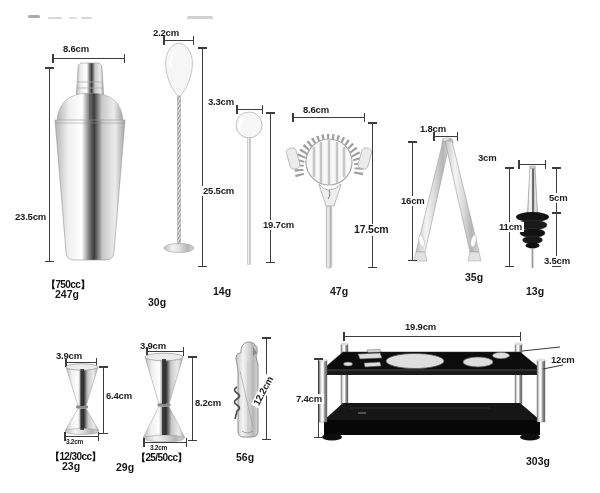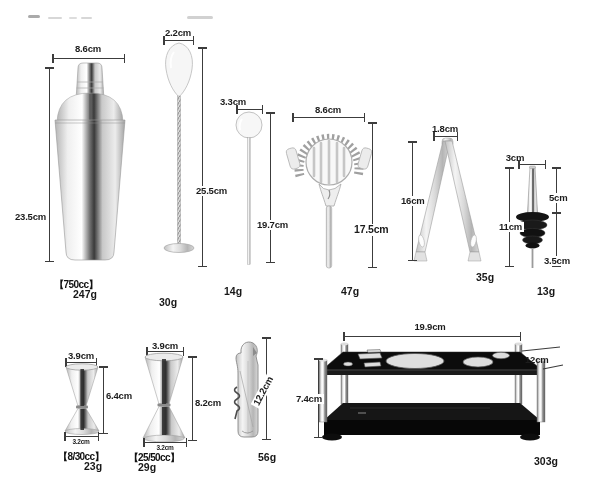--- a/index.html
+++ b/index.html
@@ -10,21 +10,21 @@
   .dim-h::before,.dim-h::after{content:"";position:absolute;width:1.5px;height:9px;background:#3c3c3c;top:-5px;}
   .dim-h::before{left:0;} .dim-h::after{right:0;}
   .dim-v{position:absolute;width:0;border-left:1.5px solid #3c3c3c;}
   .dim-v::before,.dim-v::after{content:"";position:absolute;height:1.5px;width:9px;background:#3c3c3c;left:-5px;}
   .dim-v::before{top:0;} .dim-v::after{bottom:0;}
   .tick{position:absolute;height:1.5px;background:#3c3c3c;width:9px;}
   
   .dlab{position:absolute;font-size:9.5px;font-weight:600;color:#1c1c1c;white-space:nowrap;letter-spacing:-.2px;line-height:1.1;}
   .wlab{position:absolute;font-size:10.5px;font-weight:600;color:#171717;white-space:nowrap;}
   .clab{position:absolute;font-size:10px;font-weight:700;color:#111;white-space:nowrap;letter-spacing:-.6px;}
-  .center{text-align:center;}
+  .center{text-align:left;}
   .wbg{background:#fff;padding:0 2px;}
   .tiny{font-size:6.5px;letter-spacing:-.3px;}
   .smudge{position:absolute;background:#8d8d8d;border-radius:2px;}
   svg{position:absolute;overflow:visible;}
 </style>
 </head>
 <body>
 
 <div id="canvas">
 
@@ -84,32 +84,32 @@
 
   <div class="dlab center" style="left:153px;top:28px;width:50px">2.2cm</div>
   <div class="dim-h" style="left:163px;top:40px;width:31px"></div>
   <svg style="left:160px;top:42px" width="40" height="214" viewBox="0 0 40 214">
     <path d="M19,1 C29,3 34,14 32,27 C30,40 25,49 19,55 C13,49 8,40 6,27 C4,14 9,3 19,1 Z" fill="#f6f6f6" stroke="#c7c7c7" stroke-width="1"></path>
     <path d="M14,10 C11,14 10,20 11,26" stroke="#ffffff" stroke-width="2" fill="none" opacity=".9"></path>
     <rect x="17.4" y="54" width="3.2" height="149" fill="url(#twistP)" stroke="#9a9a9a" stroke-width=".4"></rect>
     <ellipse cx="19" cy="206" rx="15" ry="4.5" fill="url(#silverSoft)" stroke="#a8a8a8" stroke-width=".7"></ellipse>
   </svg>
   <div class="dim-v" style="left:202px;top:47px;height:220px"></div>
-  <div class="dlab wbg" style="left:194px;top:186px">25.5cm</div>
+  <div class="dlab wbg" style="left:201px;top:186px">25.5cm</div>
   <div class="wlab center" style="left:148px;top:296px;width:40px">30g</div>
 
   <div class="dlab center" style="left:208px;top:97px;width:50px">3.3cm</div>
   <div class="dim-h" style="left:236px;top:109px;width:27px"></div>
   <svg style="left:233px;top:110px" width="36" height="158" viewBox="0 0 36 158">
     <ellipse cx="16" cy="15" rx="13" ry="13" fill="#f7f7f7" stroke="#c2c2c2" stroke-width="1"></ellipse>
     <path d="M9,9 C7,12 6,16 7,20" stroke="#ffffff" stroke-width="2" fill="none"></path>
     <rect x="14.6" y="27.5" width="2.8" height="127" fill="url(#silverSoft)" stroke="#a0a0a0" stroke-width=".35"></rect>
   </svg>
   <div class="dim-v" style="left:270px;top:112px;height:151px"></div>
-  <div class="dlab wbg" style="left:255px;top:220px">19.7cm</div>
+  <div class="dlab wbg" style="left:261px;top:220px">19.7cm</div>
   <div class="wlab center" style="left:213px;top:285px;width:40px">14g</div>
 
   <div class="dlab center" style="left:303px;top:105px;width:50px">8.6cm</div>
   <div class="dim-h" style="left:292px;top:117px;width:73px"></div>
   <svg style="left:288px;top:120px" width="88" height="152" viewBox="0 0 88 152">
     <path d="M12,56 A30,30 0 1 1 70,56" fill="none" stroke="#a0a0a0" stroke-width="9" stroke-dasharray="2.2 2.6"></path>
     <rect x="0" y="28" width="10" height="21" rx="4" fill="#ececec" stroke="#b3b3b3" stroke-width=".8" transform="rotate(-16 5 38)"></rect>
     <rect x="72" y="28" width="10" height="21" rx="4" fill="#ececec" stroke="#b3b3b3" stroke-width=".8" transform="rotate(16 77 38)"></rect>
     <ellipse cx="41" cy="42" rx="23" ry="23" fill="#f8f8f8" stroke="#adadad" stroke-width="1.2"></ellipse>
     <path d="M33,23 L33,62 M41,21 L41,64 M49,23 L49,62 M26,28 L26,56 M56,28 L56,56" stroke="#c6c6c6" stroke-width="2.6" stroke-linecap="round" fill="none"></path>
@@ -129,21 +129,21 @@
     <polygon points="37,3 44,3 71,114 62,114" fill="url(#silverSoft)" stroke="#9c9c9c" stroke-width=".6"></polygon>
     <polygon points="8,114 17,114 19,123 6,123" fill="#e2e2e2" stroke="#9c9c9c" stroke-width=".5"></polygon>
     <polygon points="62,114 71,114 73,123 60,123" fill="#e2e2e2" stroke="#9c9c9c" stroke-width=".5"></polygon>
     <ellipse cx="13.5" cy="103" rx="2.6" ry="6.2" fill="#fdfdfd" stroke="#b5b5b5" stroke-width=".6" transform="rotate(-13 13.5 103)"></ellipse>
     <ellipse cx="65.5" cy="103" rx="2.6" ry="6.2" fill="#fdfdfd" stroke="#b5b5b5" stroke-width=".6" transform="rotate(13 65.5 103)"></ellipse>
   </svg>
   <div class="dim-v" style="left:412px;top:141px;height:120px"></div>
   <div class="dlab wbg" style="left:399px;top:196px">16cm</div>
   <div class="wlab center" style="left:465px;top:271px;width:40px">35g</div>
 
-  <div class="dlab center" style="left:490px;top:153px;width:50px">3cm</div>
+  <div class="dlab center" style="left:478px;top:153px;width:50px">3cm</div>
   <div class="dim-h" style="left:518px;top:164px;width:28px"></div>
   <svg style="left:512px;top:166px" width="44" height="104" viewBox="0 0 44 104">
     <polygon points="18,1 23,1 25.5,47 15.5,47" fill="url(#silverH)" stroke="#8e8e8e" stroke-width=".6"></polygon>
     <rect x="17.5" y="0" width="6" height="2.5" rx="1" fill="#cfcfcf" stroke="#909090" stroke-width=".4"></rect>
     <ellipse cx="20.5" cy="51" rx="16.5" ry="5" fill="#141414"></ellipse>
     <ellipse cx="20.5" cy="59" rx="14.5" ry="5" fill="#1a1a1a" stroke="#3a3a3a" stroke-width=".5"></ellipse>
     <ellipse cx="20.5" cy="67" rx="12.5" ry="4.6" fill="#111111" stroke="#3a3a3a" stroke-width=".5"></ellipse>
     <ellipse cx="20.5" cy="74" rx="10" ry="4" fill="#181818" stroke="#3a3a3a" stroke-width=".5"></ellipse>
     <ellipse cx="20.5" cy="79.5" rx="7" ry="3" fill="#101010"></ellipse>
     <rect x="19.6" y="82" width="1.8" height="20" fill="#9b9b9b"></rect>
@@ -164,52 +164,52 @@
     <rect x="14" y="42.5" width="12" height="3" rx="1" fill="#8a8a8a"></rect>
     <path d="M16,45.5 L24,45.5 L37,68 L3,68 Z" fill="url(#silverH)" stroke="#969696" stroke-width=".5"></path>
     <ellipse cx="20" cy="68.5" rx="17" ry="3" fill="url(#silverSoft)" stroke="#9f9f9f" stroke-width=".6"></ellipse>
     <rect x="18.4" y="6" width="3.6" height="37" fill="#2c2c2c" opacity=".85"></rect>
     <rect x="18.4" y="46" width="3.6" height="21" fill="#2c2c2c" opacity=".85"></rect>
   </svg>
   <div class="dim-v" style="left:103px;top:366px;height:68px"></div>
   <div class="dlab" style="left:106px;top:391px">6.4cm</div>
   <div class="dim-h" style="left:64px;top:436px;width:35px"></div>
   <div class="dlab tiny center" style="left:66px;top:437.5px;width:30px">3.2cm</div>
-  <div class="clab center" style="left:50px;top:450px;width:62px">【8/30cc】</div>
+  <div class="clab center" style="left:50px;top:450px;width:62px">【12/30cc】</div>
   <div class="wlab center" style="left:62px;top:460px;width:62px">23g</div>
 
   <div class="dlab center" style="left:140px;top:341px;width:50px">3.9cm</div>
   <div class="dim-h" style="left:146px;top:351px;width:38px"></div>
   <svg style="left:141px;top:352px" width="48" height="92" viewBox="0 0 48 92">
     <path d="M4,5 L42,5 L28,52 L18,52 Z" fill="url(#silverH)" stroke="#969696" stroke-width=".5"></path>
     <ellipse cx="23" cy="5" rx="19" ry="3.8" fill="#ececec" stroke="#9f9f9f" stroke-width=".8"></ellipse>
     <rect x="16.5" y="51.5" width="13" height="3" rx="1" fill="#8a8a8a"></rect>
     <path d="M18,54.5 L28,54.5 L44,86 L2,86 Z" fill="url(#silverH)" stroke="#969696" stroke-width=".5"></path>
     <ellipse cx="23" cy="86.5" rx="20" ry="3.4" fill="url(#silverSoft)" stroke="#9f9f9f" stroke-width=".6"></ellipse>
     <rect x="21" y="7" width="4" height="45" fill="#2c2c2c" opacity=".85"></rect>
     <rect x="21" y="55" width="4" height="28" fill="#2c2c2c" opacity=".85"></rect>
   </svg>
   <div class="dim-v" style="left:192px;top:356px;height:85px"></div>
   <div class="dlab" style="left:195px;top:398px">8.2cm</div>
   <div class="dim-h" style="left:143px;top:442px;width:44px"></div>
   <div class="dlab tiny center" style="left:150px;top:443.5px;width:30px">3.2cm</div>
-  <div class="clab center" style="left:123px;top:451px;width:62px">【25/50cc】</div>
+  <div class="clab center" style="left:136px;top:451px;width:62px">【25/50cc】</div>
   <div class="wlab center" style="left:116px;top:461px;width:62px">29g</div>
 
   <svg style="left:227px;top:339px" width="40" height="104" viewBox="0 0 40 104">
     <path d="M14,14 C13,5 20,1 26,4 C31,7 31,13 29,17 L30,22 L31,26 L31,92 Q31,98 25,98 L17,98 Q11,98 11,92 L11,34 C11,27 9,23 9,19 C9,15.5 11,14 14,14 Z" fill="url(#silverSoft)" stroke="#898989" stroke-width=".9"></path>
     <path d="M21,22 L21,95" stroke="#bcbcbc" stroke-width=".8"></path>
     <path d="M26,8 L30,14 L26,17 Z" fill="#8c8c8c"></path>
     <path d="M13,32 L26,88" stroke="#a5a5a5" stroke-width=".7"></path>
     <path d="M10,48 q-5,3 0,6 q5,3 0,6 q-5,3 0,6 q5,3 0,6 l-2,8" fill="none" stroke="#4c4c4c" stroke-width="1.6"></path>
     <path d="M15,92 Q20,96 26,92" stroke="#8f8f8f" stroke-width=".8" fill="none"></path>
   </svg>
   <div class="dim-v" style="left:266px;top:337px;height:103px"></div>
   <div class="dlab wbg" style="left:246px;top:386px;transform:rotate(-62deg)">12.2cm</div>
-  <div class="wlab center" style="left:252px;top:451px;width:30px">56g</div>
+  <div class="wlab center" style="left:236px;top:451px;width:30px">56g</div>
 
   <div class="dlab center" style="left:405px;top:322px;width:50px">19.9cm</div>
   <div class="dim-h" style="left:343px;top:336px;width:178px"></div>
   <svg style="left:310px;top:338px" width="260" height="122" viewBox="0 0 260 122">
 
     <rect x="31" y="6" width="7" height="60" fill="url(#chromePost)" stroke="#6f6f6f" stroke-width=".4"></rect>
     <ellipse cx="34.5" cy="6" rx="3.5" ry="1.4" fill="#dddddd"></ellipse>
     <rect x="205" y="6" width="7" height="60" fill="url(#chromePost)" stroke="#6f6f6f" stroke-width=".4"></rect>
     <ellipse cx="208.5" cy="6" rx="3.5" ry="1.4" fill="#dddddd"></ellipse>
 
@@ -233,18 +233,18 @@
     <rect x="9" y="22" width="8" height="62" fill="url(#chromePost)" stroke="#6f6f6f" stroke-width=".4"></rect>
     <ellipse cx="13" cy="22" rx="4" ry="1.6" fill="#e2e2e2"></ellipse>
     <rect x="227" y="22" width="8" height="62" fill="url(#chromePost)" stroke="#6f6f6f" stroke-width=".4"></rect>
     <ellipse cx="231" cy="22" rx="4" ry="1.6" fill="#e2e2e2"></ellipse>
 
     <ellipse cx="22" cy="99" rx="10" ry="3.6" fill="#0d0d0d"></ellipse>
     <ellipse cx="220" cy="99" rx="10" ry="3.6" fill="#0d0d0d"></ellipse>
 
     <path d="M212,13 L250,9 M233,31 L253,27" stroke="#3c3c3c" stroke-width="1.2"></path>
   </svg>
-  <div class="dlab" style="left:525px;top:355px">12cm</div>
+  <div class="dlab" style="left:551px;top:355px">12cm</div>
   <div class="dim-v" style="left:318px;top:358px;height:80px"></div>
   <div class="dlab wbg" style="left:294px;top:394px">7.4cm</div>
   <div class="wlab center" style="left:526px;top:455px;width:40px">303g</div>
 
 </div>
 
 </body></html>

